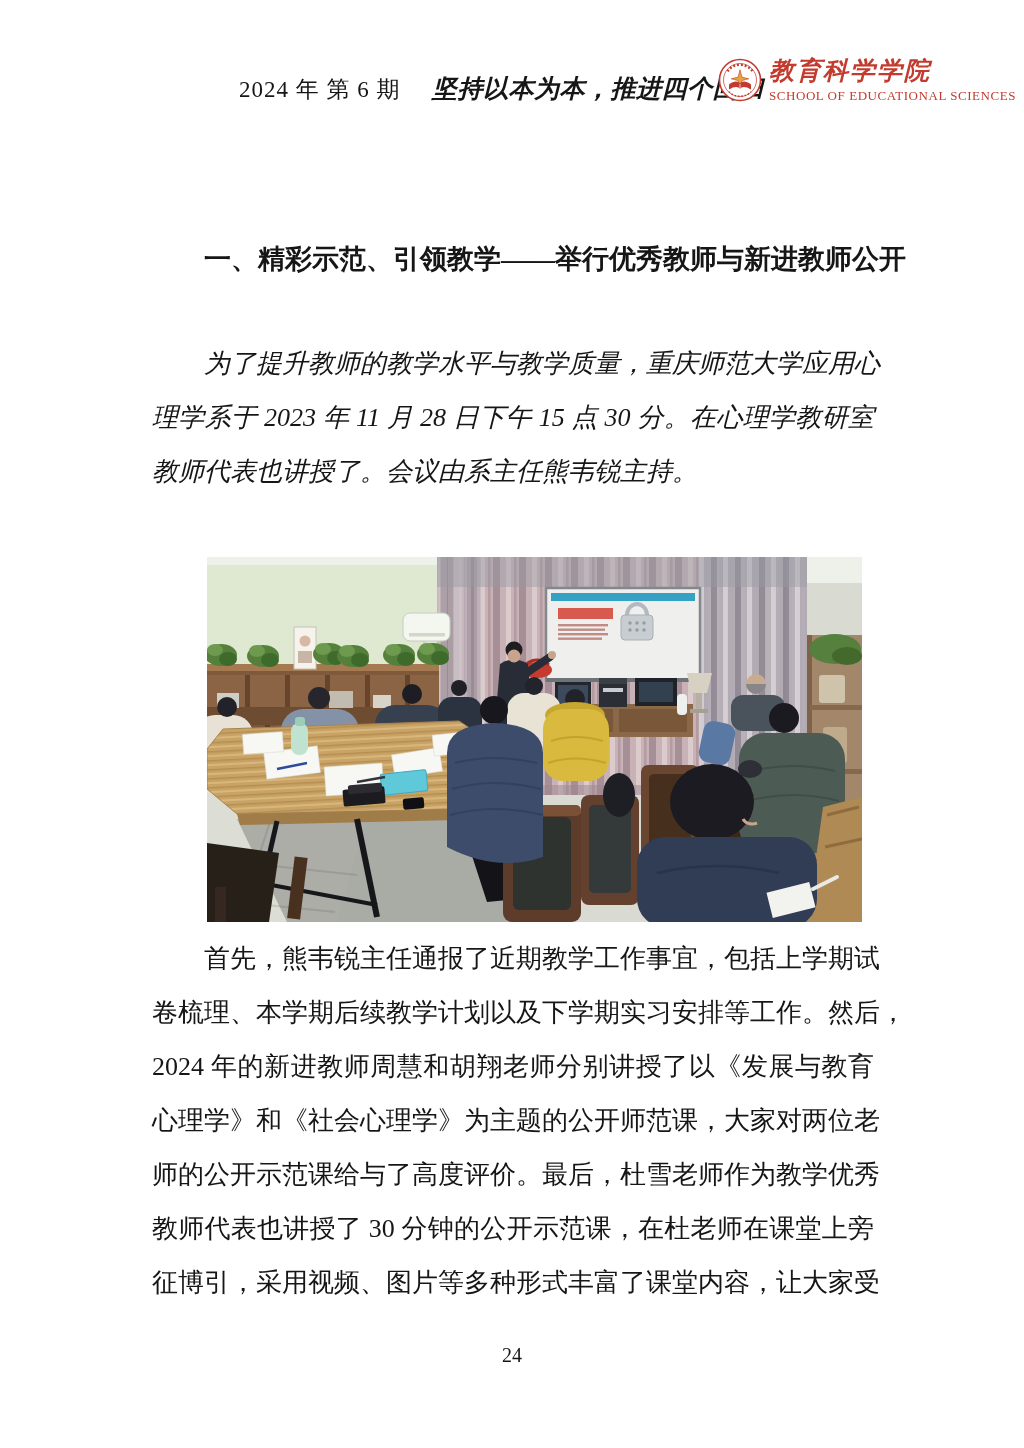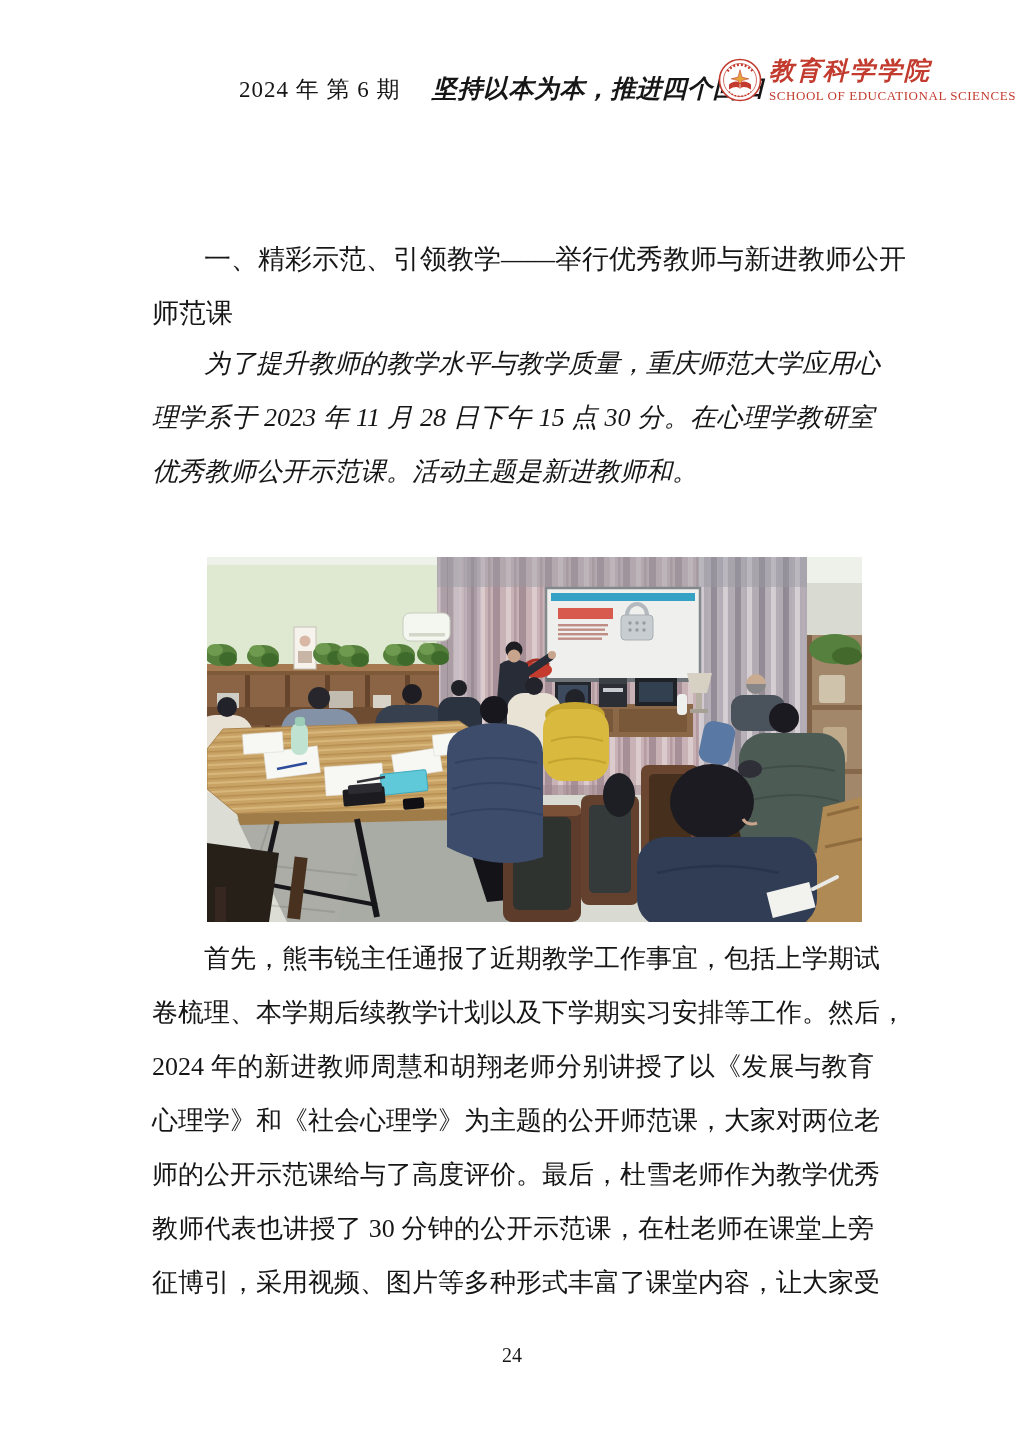--- a/index.html
+++ b/index.html
@@ -13,21 +13,21 @@
   .motto   { position:absolute; left:432px; top:72px; font-size:25px; font-style:italic; font-weight:700; letter-spacing:0.5px; }
   .logo    { position:absolute; left:718px; top:56px; display:flex; align-items:center; gap:7px; }
   .logo-text { display:flex; flex-direction:column; }
   .logo-name { font-size:25px; font-weight:700; font-style:italic; color:#c23b2e; letter-spacing:2px; line-height:30px; }
   .logo-sub  { font-size:13px; letter-spacing:0.55px; color:#c23b2e; margin-top:2px; }
   
   .title {
     position:absolute; top:124px; left:0; width:100%; margin:0;
     text-align:center; font-size:27px; font-weight:700; letter-spacing:0.5px;
   }
-  .heading { position:absolute; top:232px; left:152px; width:722px; font-size:27px; font-weight:400; }
+  .heading { position:absolute; top:232px; left:152px; width:722px; font-size:27px; font-weight:700; }
   
   .para  { position:absolute; left:152px; width:722px; font-size:26px; }
   .para1 { top:337px;font-style:italic; }
   .para2 { top:932px; }
   .line  { height:54px; line-height:54px; white-space:nowrap; }
   .j     { text-align:justify; text-align-last:justify; }
   .indent{ padding-left:52px; }
   
   .photo { position:absolute; left:207px; top:557px; width:655px; height:365px; }
   .photo svg { display:block; width:100%; height:100%; }
@@ -55,27 +55,26 @@
       <div class="logo-text">
         <div class="logo-name">教育科学学院</div>
         <div class="logo-sub">SCHOOL OF EDUCATIONAL SCIENCES</div>
       </div>
     </div>
   </div>
 
 
   <div class="heading">
     <div class="line j indent">一、精彩示范、引领教学——举行优秀教师与新进教师公开</div>
-    <div class="line">师范课</div>
   </div>
 
   <div class="para para1">
     <div class="line j indent">为了提升教师的教学水平与教学质量，重庆师范大学应用心</div>
     <div class="line j">理学系于 2023 年 11 月 28 日下午 15 点 30 分。在心理学教研室</div>
-    <div class="line">优秀教师公开示范课。活动主题是新进教师和。</div>
+    <div class="line">教师代表也讲授了。会议由系主任熊韦锐主持。</div>
   </div>
 
   <div class="photo">
     <svg viewBox="0 0 655 365" preserveAspectRatio="none">
       <defs>
         <pattern id="pcurt" width="26" height="14" patternUnits="userSpaceOnUse">
           <rect width="26" height="14" fill="#c8b2b6"></rect>
           <rect width="7" height="14" fill="#a68f96"></rect>
           <rect x="13" width="5" height="14" fill="#dbcbcd"></rect>
           <rect x="21" width="2.5" height="14" fill="#b39ba1"></rect>

